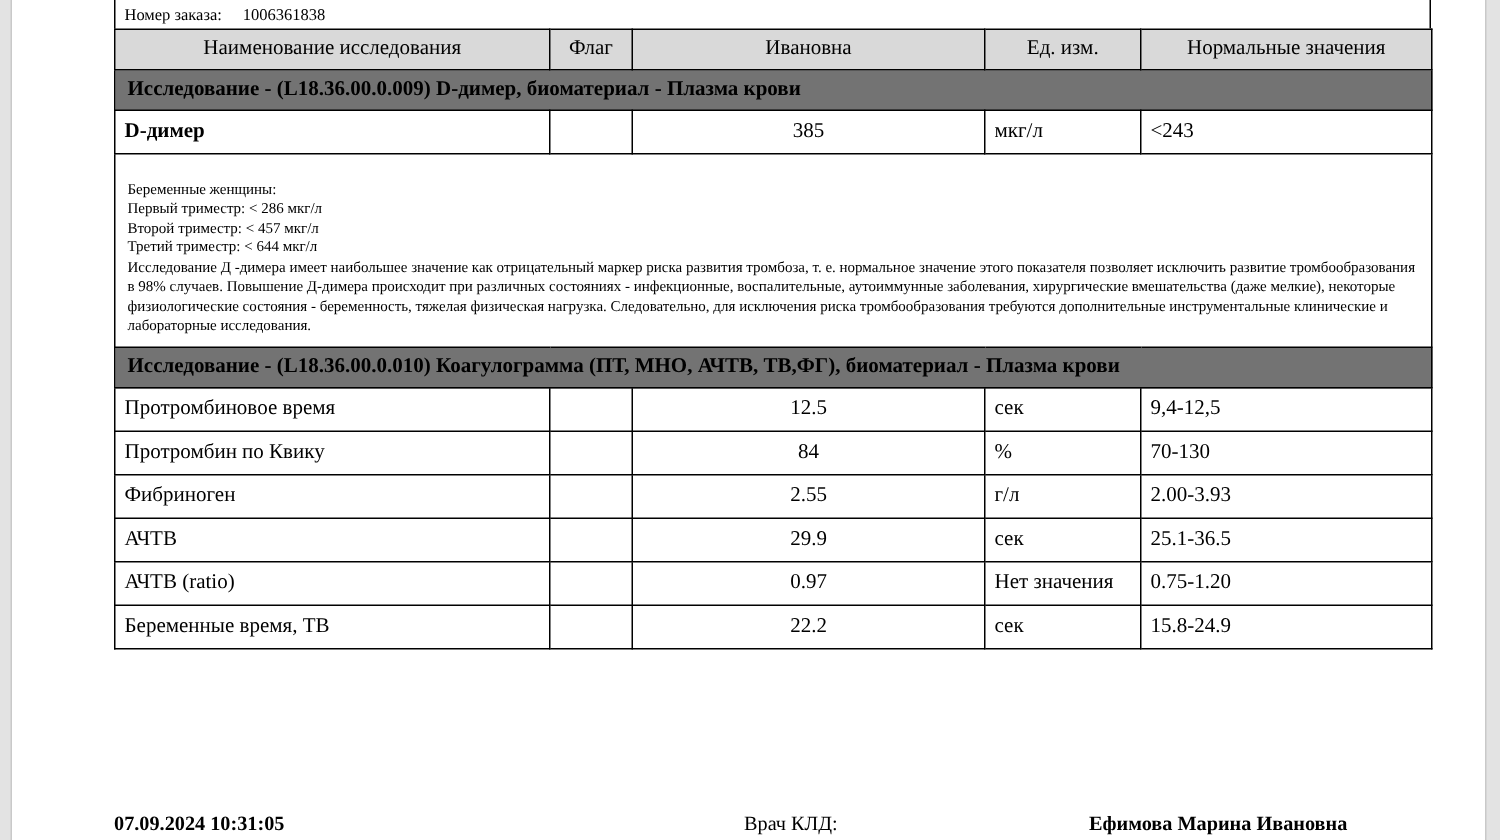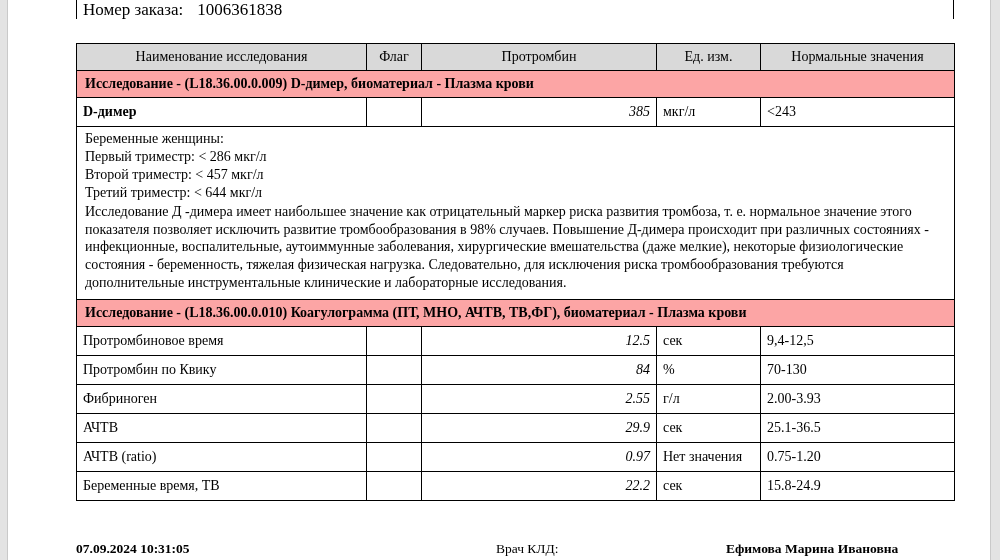--- a/index.html
+++ b/index.html
@@ -45,36 +45,35 @@
     position: absolute;
     left: 68px;
     top: 0px;
     width: 878px;
     height: 19px;
     border-left: 1px solid #000;
     border-right: 1px solid #000;
     box-sizing: border-box;
     display: flex;
     align-items: center;
-    font-size: 17px;
+    font-size: 11px;
     white-space: nowrap;
     padding-left: 6px;
   }
   .order-line .label { margin-right: 14px; }
 
   
   .report-table {
     position: absolute;
     left: 68px;
     top: 19px;
     width: 878px;
     border-collapse: collapse;
     table-layout: fixed;
     font-size: 13.5px;
-    margin-top: 24px;
   }
   .report-table td, .report-table th {
     border: 1px solid #000;
     padding: 0 6px;
     vertical-align: middle;
     font-weight: normal;
   }
 
   
   col.c-name   { width: 290px; }
@@ -85,43 +84,43 @@
 
   thead th {
     background: #d9d9d9;
     font-weight: bold;
     text-align: center;
     height: 26px;
     font-size: 14px;
   }
 
   tr.section-row td {
-    background: #fca5a5;
+    background: #737373;
     font-weight: bold;
     height: 26px;
     font-size: 14px;
     text-align: left;
     padding-left: 8px;
   }
 
   tr.data-row td { height: 28px; font-size: 14px; }
   td.t-name   { text-align: left; }
   td.t-flag   { text-align: center; }
-  td.t-result { text-align: right; font-style: italic; }
+  td.t-result { text-align: center; }
   td.t-unit   { text-align: left; }
   td.t-norm   { text-align: left; }
 
   tr.data-row.bold td.t-name { font-weight: bold; }
 
   
   td.comment-cell {
     text-align: left;
-    padding: 3px 8px 7px 8px;
+    padding: 18px 8px 7px 8px;
     line-height: 1.28;
-    font-size: 14px;
+    font-size: 10px;
   }
   .comment-lines div { white-space: nowrap; }
   .comment-para {
     margin-top: 1px;
     white-space: normal;
     text-align: left;
   }
 
   
   .footer {
@@ -160,21 +159,21 @@
         <col class="c-name">
           <col class="c-flag">
           <col class="c-result">
           <col class="c-unit">
           <col class="c-norm">
       </colgroup>
       <thead>
         <tr>
           <th>Наименование исследования</th>
           <th>Флаг</th>
-          <th>Протромбин</th>
+          <th>Ивановна</th>
           <th>Ед. изм.</th>
           <th>Нормальные значения</th>
         </tr>
       </thead>
       <tbody id="table-body">
           <tr class="section-row">
             <td colspan="5">Исследование - (L18.36.00.0.009) D-димер, биоматериал - Плазма крови</td>
           </tr>
           <tr class="data-row bold">
             <td class="t-name">D-димер</td>

